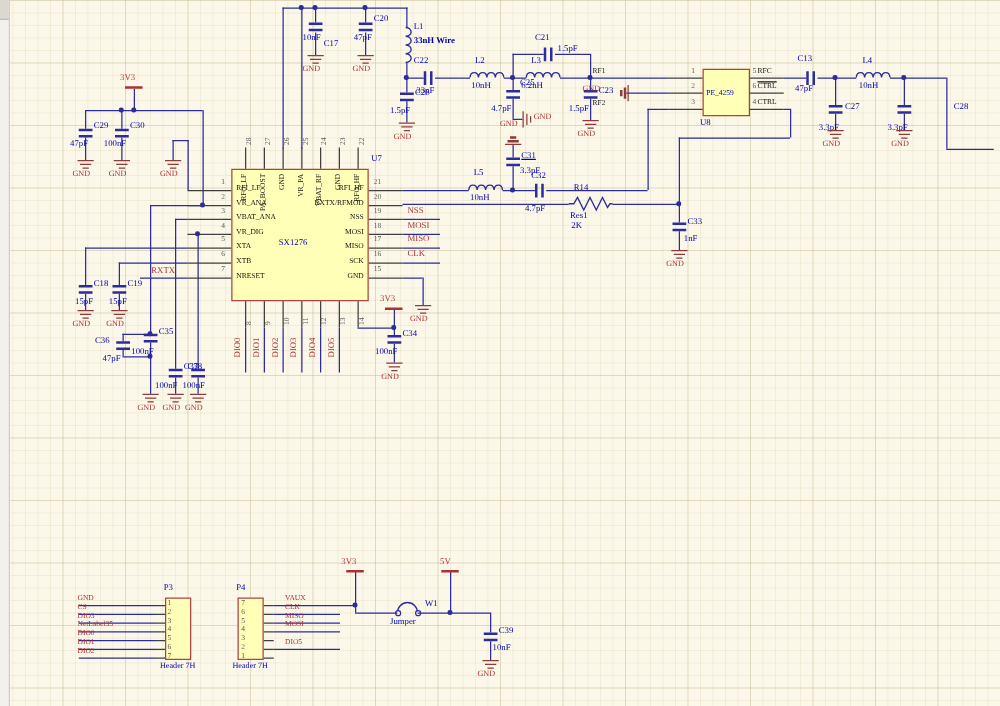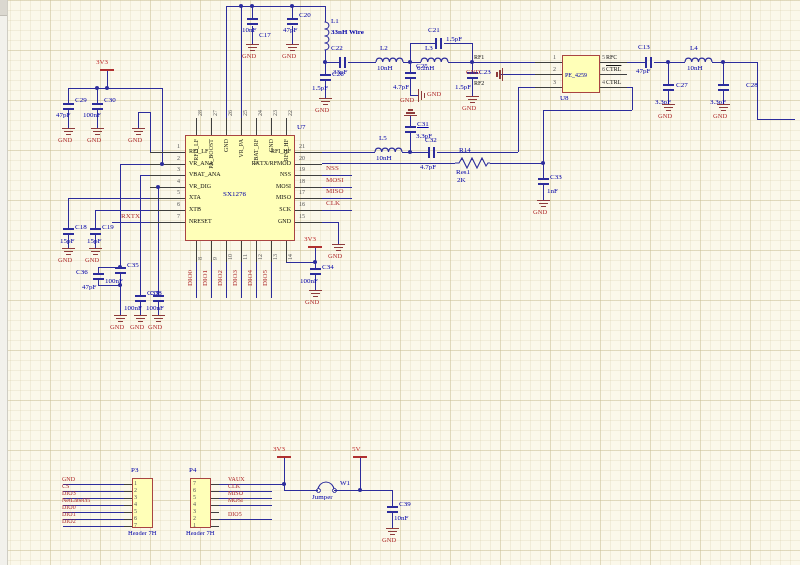--- a/index.html
+++ b/index.html
@@ -265,21 +265,21 @@
     <div class="abs" style="left: 645px; top: 56.5px; width: 1.6px; height: 11px; background: rgb(44, 44, 156);"></div>
     <div class="abs" style="left: 650px; top: 56.5px; width: 1.6px; height: 11px; background: rgb(44, 44, 156);"></div>
     <span class="txt d" style="left: 638px; top: 44px;">C13</span>
     <span class="txt d" style="left: 636px; top: 68px;">47pF</span>
     <div class="abs" style="left: 662.5px; top: 84px; width: 11px; height: 1.6px; background: rgb(44, 44, 156);"></div>
     <div class="abs" style="left: 662.5px; top: 89px; width: 11px; height: 1.6px; background: rgb(44, 44, 156);"></div>
     <span class="txt d" style="left: 676px; top: 82px;">C27</span>
     <span class="txt d" style="left: 655px; top: 99px;">3.3pF</span>
     <div class="abs" style="left: 717.5px; top: 84px; width: 11px; height: 1.6px; background: rgb(44, 44, 156);"></div>
     <div class="abs" style="left: 717.5px; top: 89px; width: 11px; height: 1.6px; background: rgb(44, 44, 156);"></div>
-    <span class="txt d" style="left: 746px; top: 82px;">C28</span>
+    <span class="txt d" style="left: 763px; top: 82px;">C28</span>
     <span class="txt d" style="left: 710px; top: 99px;">3.3pF</span>
     <div class="abs" style="left: 404.5px; top: 126px; width: 11px; height: 1.6px; background: rgb(44, 44, 156);"></div>
     <div class="abs" style="left: 404.5px; top: 131px; width: 11px; height: 1.6px; background: rgb(44, 44, 156);"></div>
     <span class="txt d" style="left: 417px; top: 121px; text-decoration: underline;">C31</span>
     <span class="txt d" style="left: 416px; top: 133px;">3.3pF</span>
     <div class="abs" style="left: 428px; top: 146.5px; width: 1.6px; height: 11px; background: rgb(44, 44, 156);"></div>
     <div class="abs" style="left: 433px; top: 146.5px; width: 1.6px; height: 11px; background: rgb(44, 44, 156);"></div>
     <span class="txt d" style="left: 425px; top: 137px;">C32</span>
     <span class="txt d" style="left: 420px; top: 164px;">4.7pF</span>
     <div class="abs" style="left: 537.5px; top: 178px; width: 11px; height: 1.6px; background: rgb(44, 44, 156);"></div>

